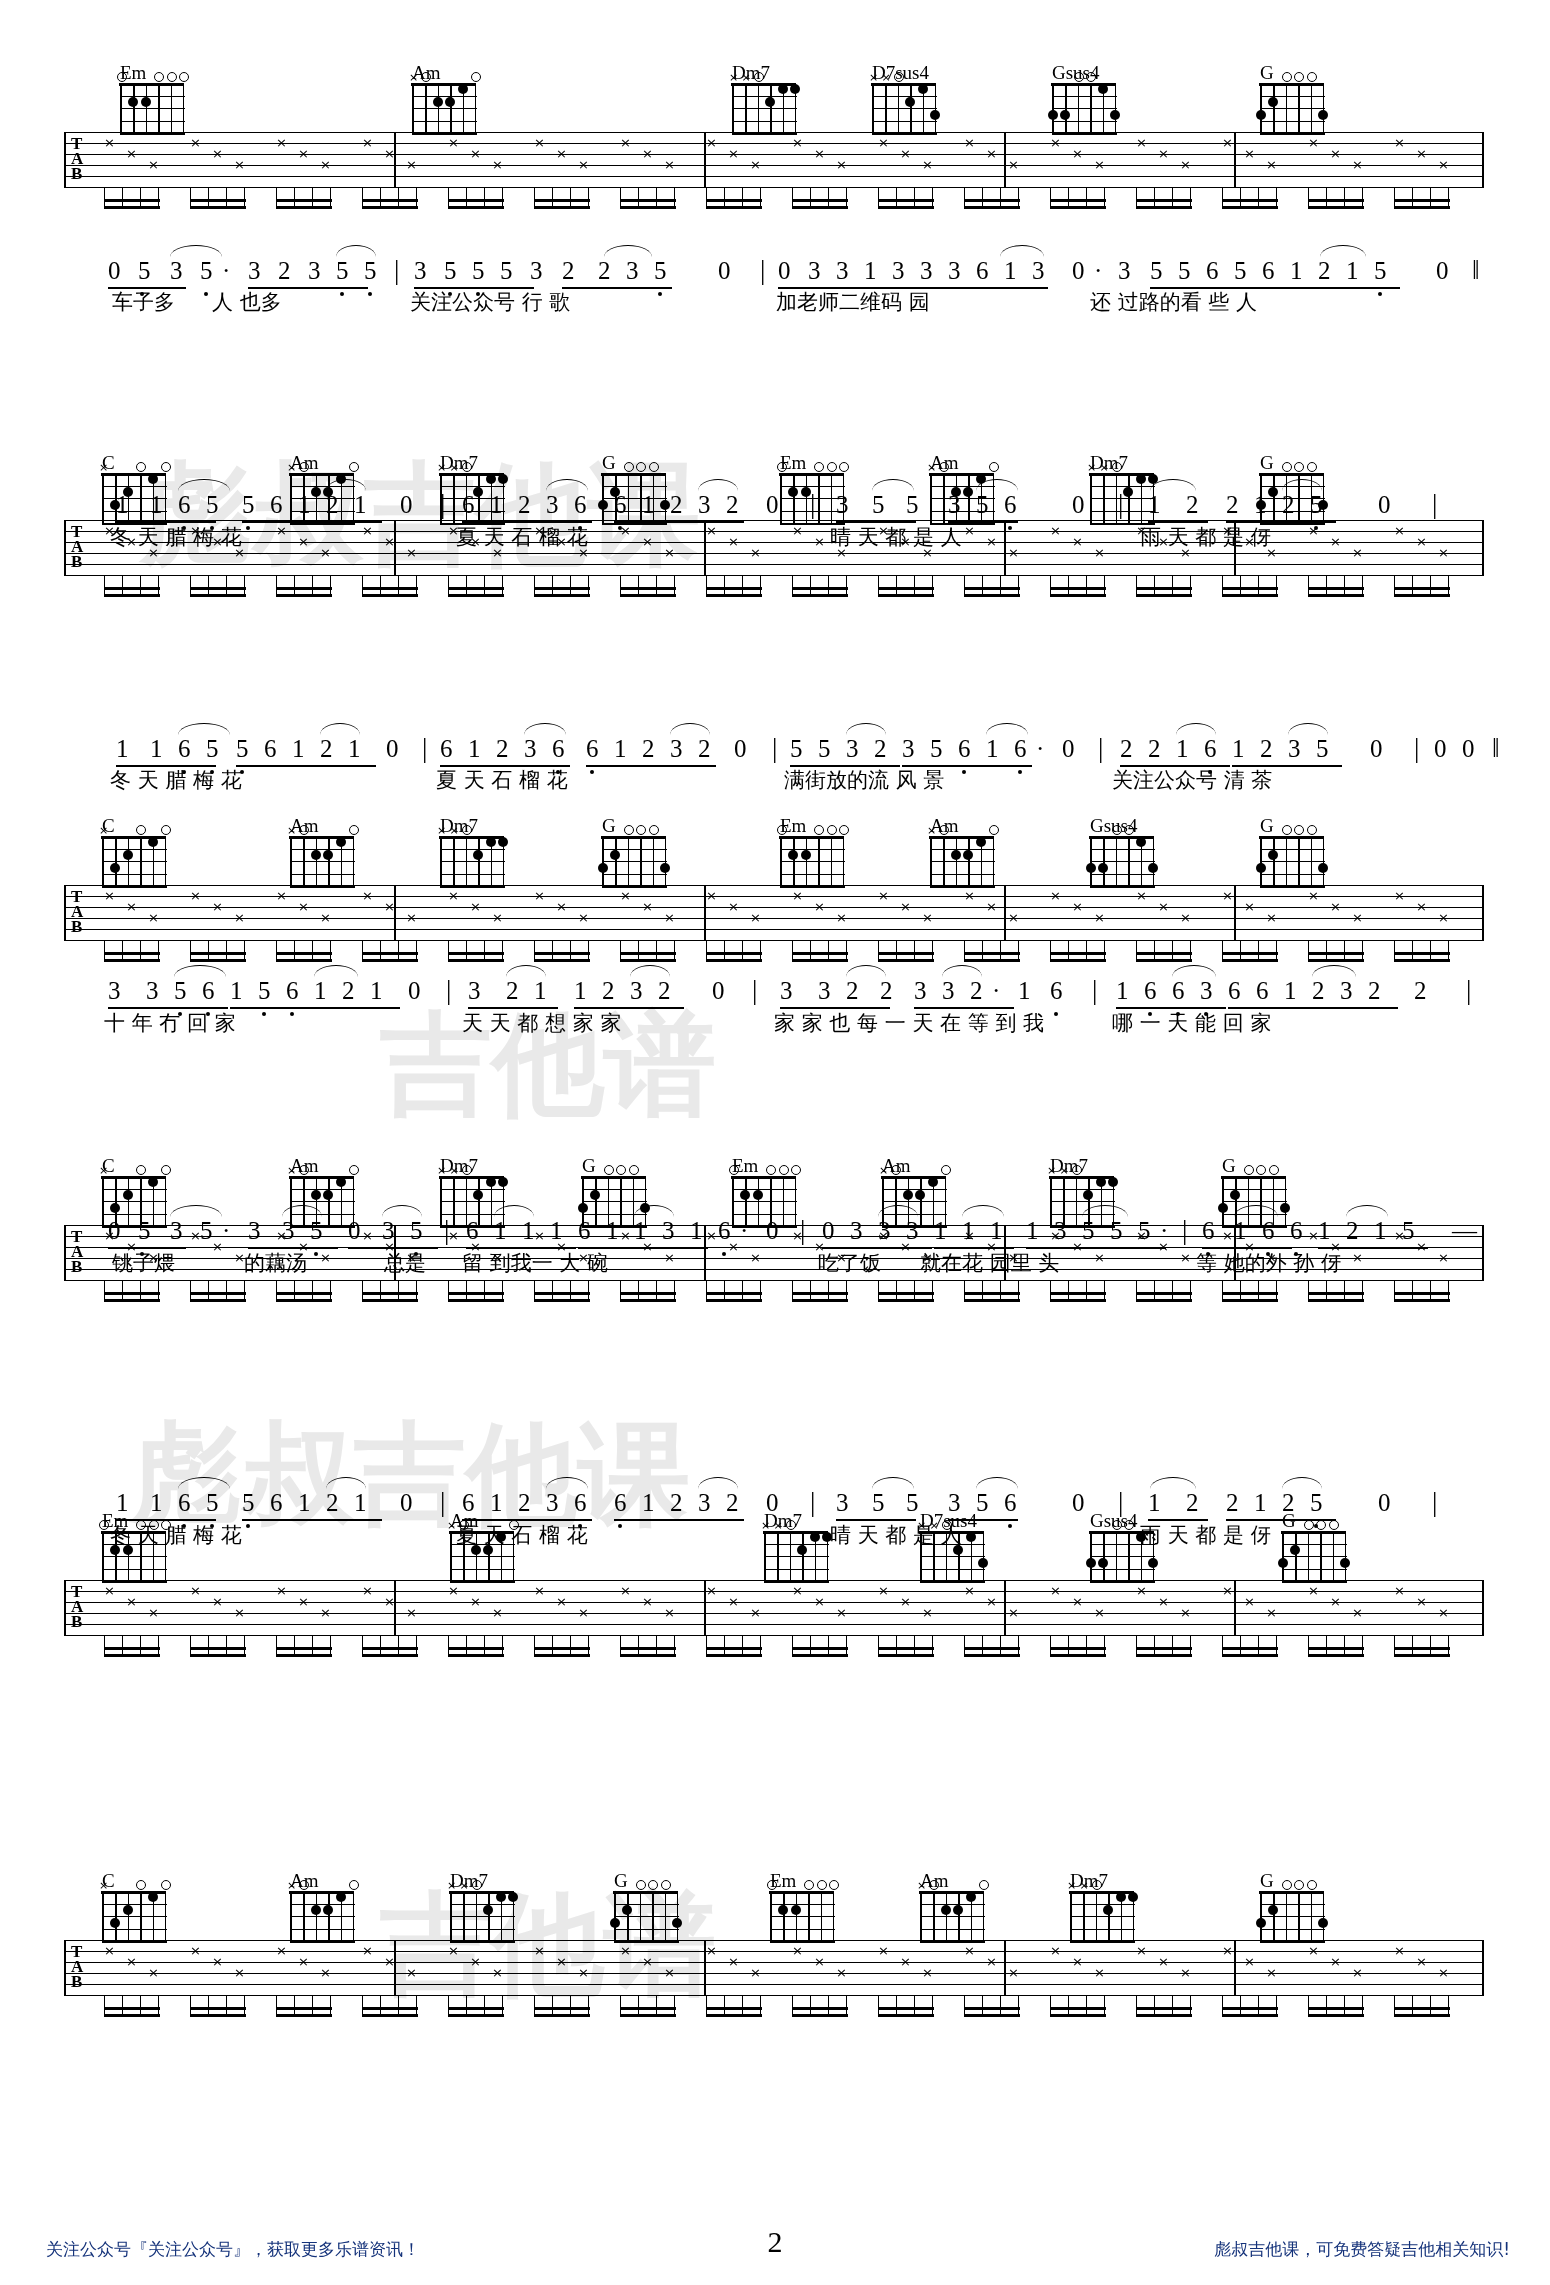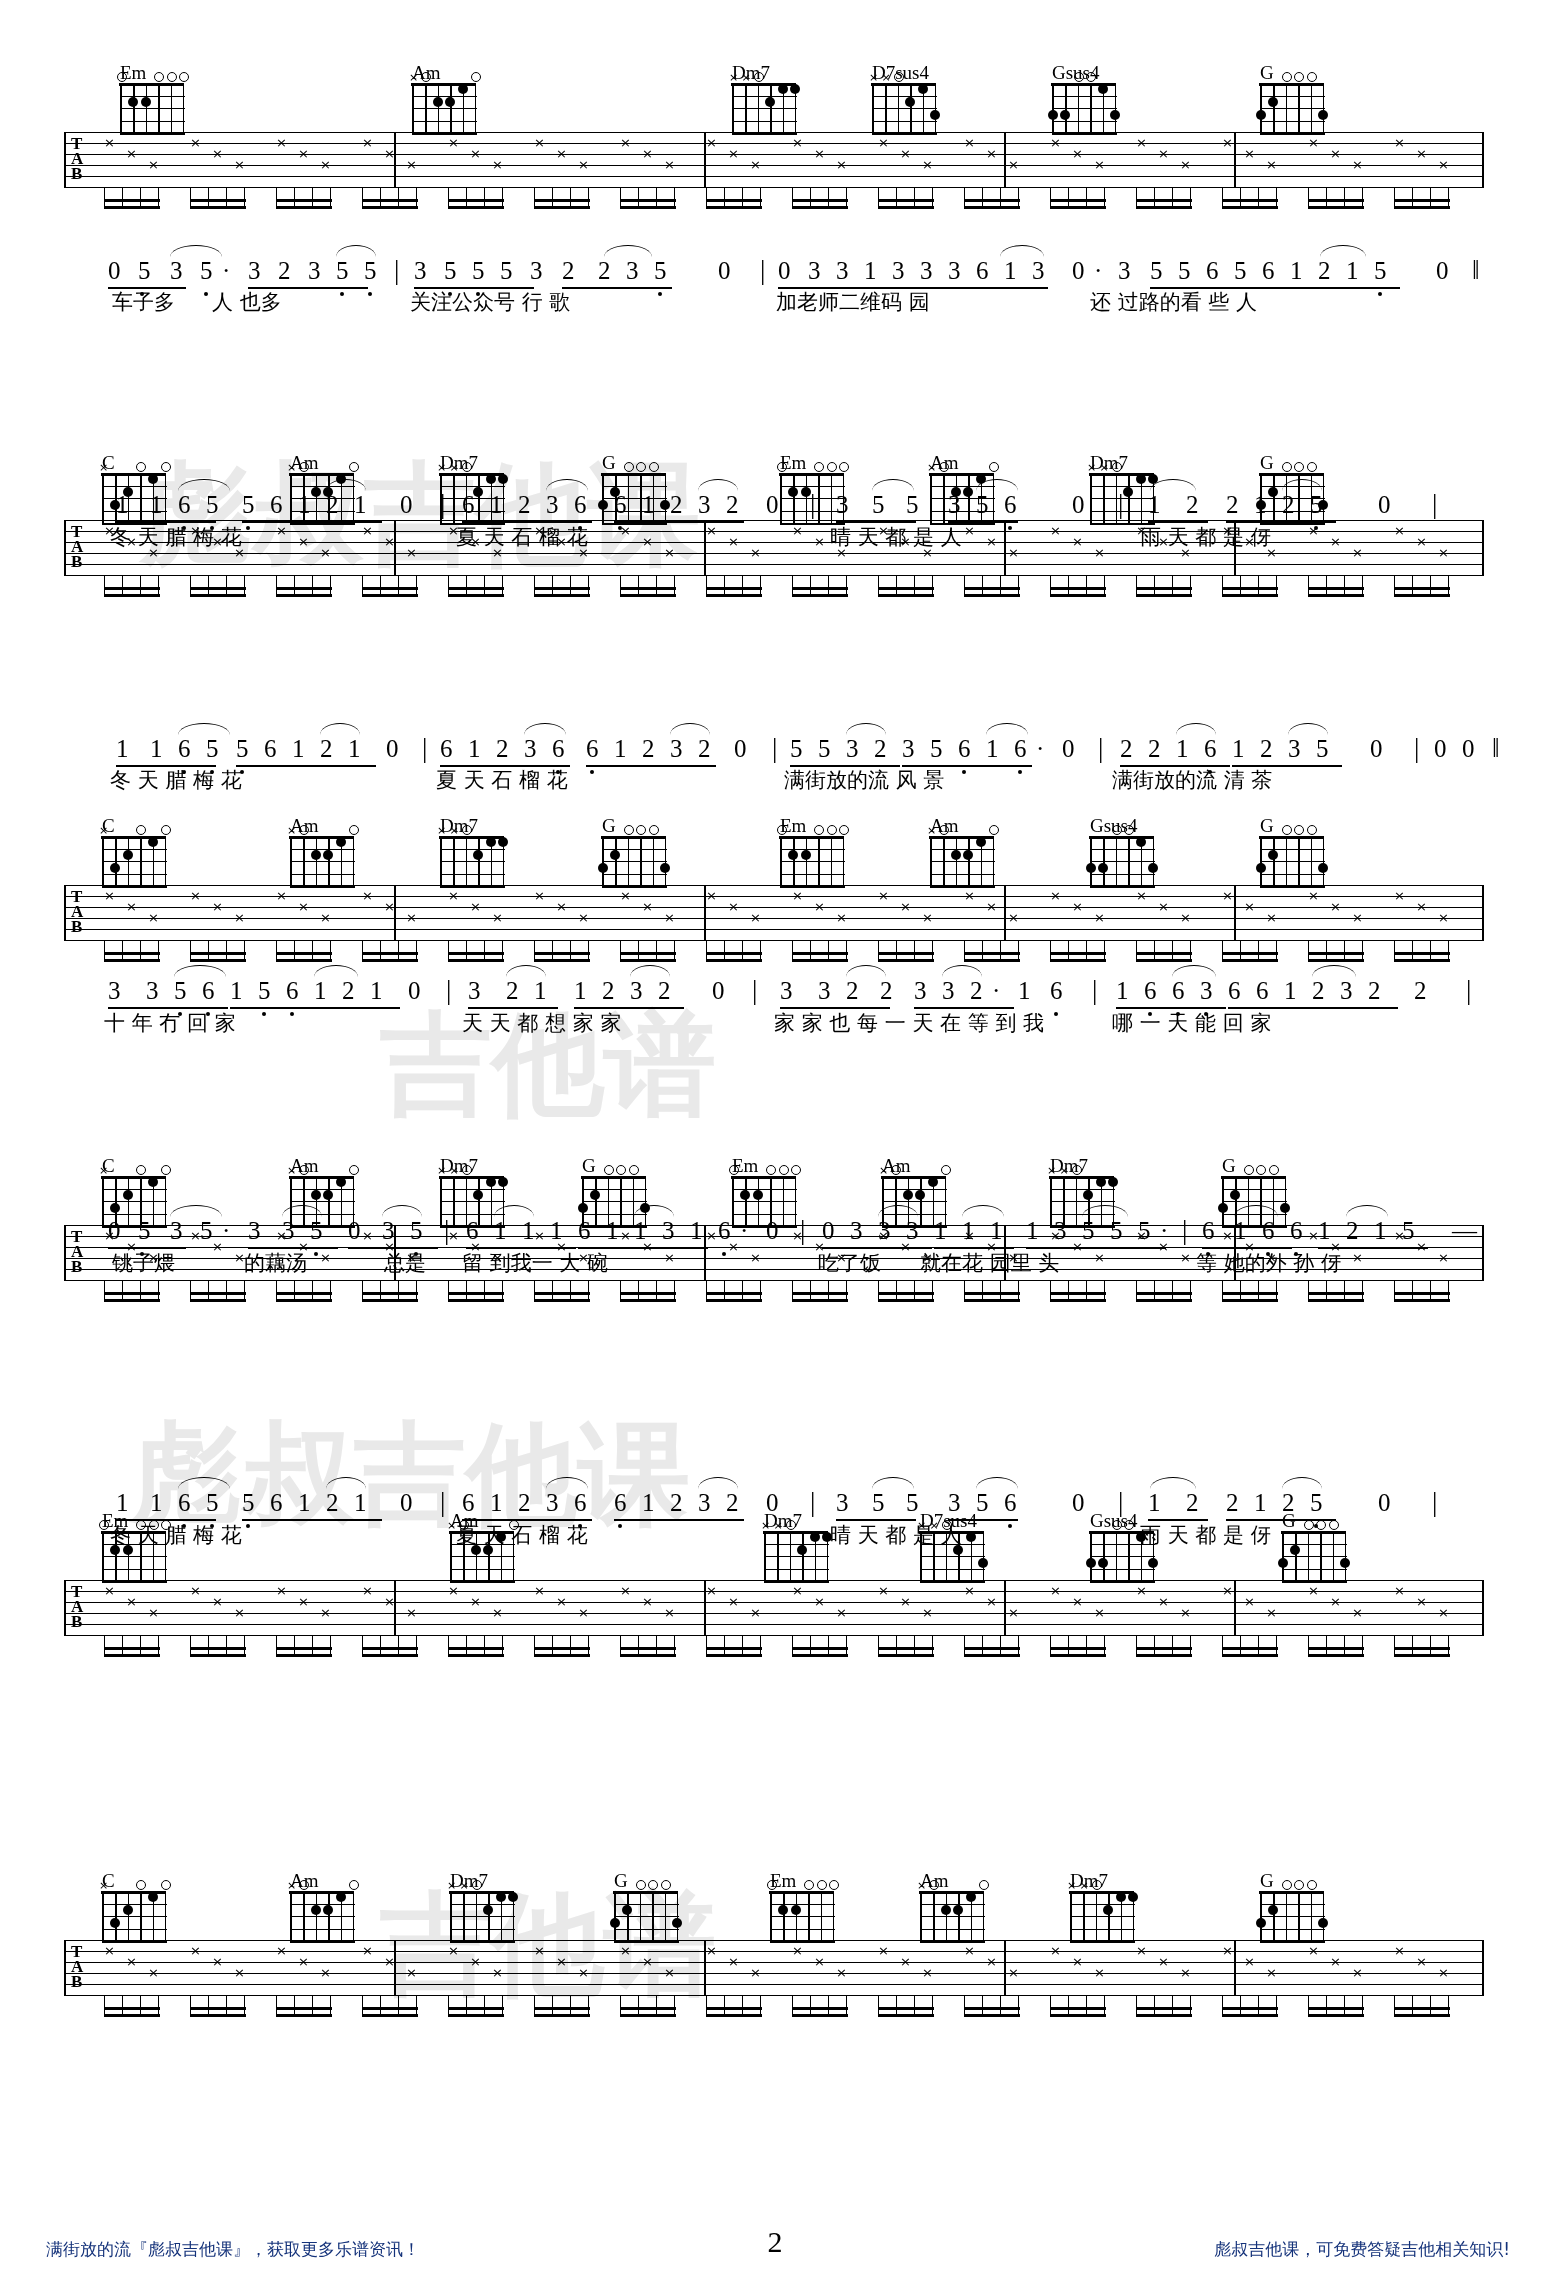--- a/index.html
+++ b/index.html
@@ -2414,34 +2414,34 @@
       <div class="lyr" style="left: 410px; top: 292px;">关注公众号 行 歌</div>
       <div class="lyr" style="left: 776px; top: 292px;">加老师二维码 园</div>
       <div class="lyr" style="left: 1090px; top: 292px;">还 过路的看 些 人</div>
       <div class="lyr" style="left: 110px; top: 527px;">冬 天 腊 梅 花</div>
       <div class="lyr" style="left: 456px; top: 527px;">夏 天 石 榴 花</div>
       <div class="lyr" style="left: 830px; top: 527px;">晴 天 都 是 人</div>
       <div class="lyr" style="left: 1140px; top: 527px;">雨 天 都 是 伢</div>
       <div class="lyr" style="left: 110px; top: 770px;">冬 天 腊 梅 花</div>
       <div class="lyr" style="left: 436px; top: 770px;">夏 天 石 榴 花</div>
       <div class="lyr" style="left: 784px; top: 770px;">满街放的流 风 景</div>
-      <div class="lyr" style="left: 1112px; top: 770px;">满街放的流 清 茶</div>
+      <div class="lyr" style="left: 1112px; top: 770px;">关注公众号 清 茶</div>
       <div class="lyr" style="left: 104px; top: 1013px;">十 年 冇 回 家</div>
       <div class="lyr" style="left: 462px; top: 1013px;">天 天 都 想 家 家</div>
       <div class="lyr" style="left: 774px; top: 1013px;">家 家 也 每 一 天 在 等  到 我</div>
       <div class="lyr" style="left: 1112px; top: 1013px;">哪 一 天 能 回 家</div>
       <div class="lyr" style="left: 112px; top: 1253px;">铫子煨</div>
       <div class="lyr" style="left: 244px; top: 1253px;">的藕汤</div>
       <div class="lyr" style="left: 384px; top: 1253px;">总是</div>
       <div class="lyr" style="left: 462px; top: 1253px;">留 到我一 大 碗</div>
       <div class="lyr" style="left: 818px; top: 1253px;">吃了饭</div>
       <div class="lyr" style="left: 920px; top: 1253px;">就在花 园里 头</div>
       <div class="lyr" style="left: 1196px; top: 1253px;">等 她的外 孙 伢</div>
       <div class="lyr" style="left: 110px; top: 1525px;">冬 天 腊 梅 花</div>
       <div class="lyr" style="left: 456px; top: 1525px;">夏 天 石 榴 花</div>
       <div class="lyr" style="left: 830px; top: 1525px;">晴 天 都 是 人</div>
       <div class="lyr" style="left: 1140px; top: 1525px;">雨 天 都 是 伢</div>
     </div>
 
-  <div class="footL">满街放的流『彪叔吉他课』，获取更多乐谱资讯！</div>
+  <div class="footL">关注公众号『关注公众号』，获取更多乐谱资讯！</div>
   <div class="footR">彪叔吉他课，可免费答疑吉他相关知识!</div>
   <div class="pageno">2</div>
 </div>
 
 </body></html>

